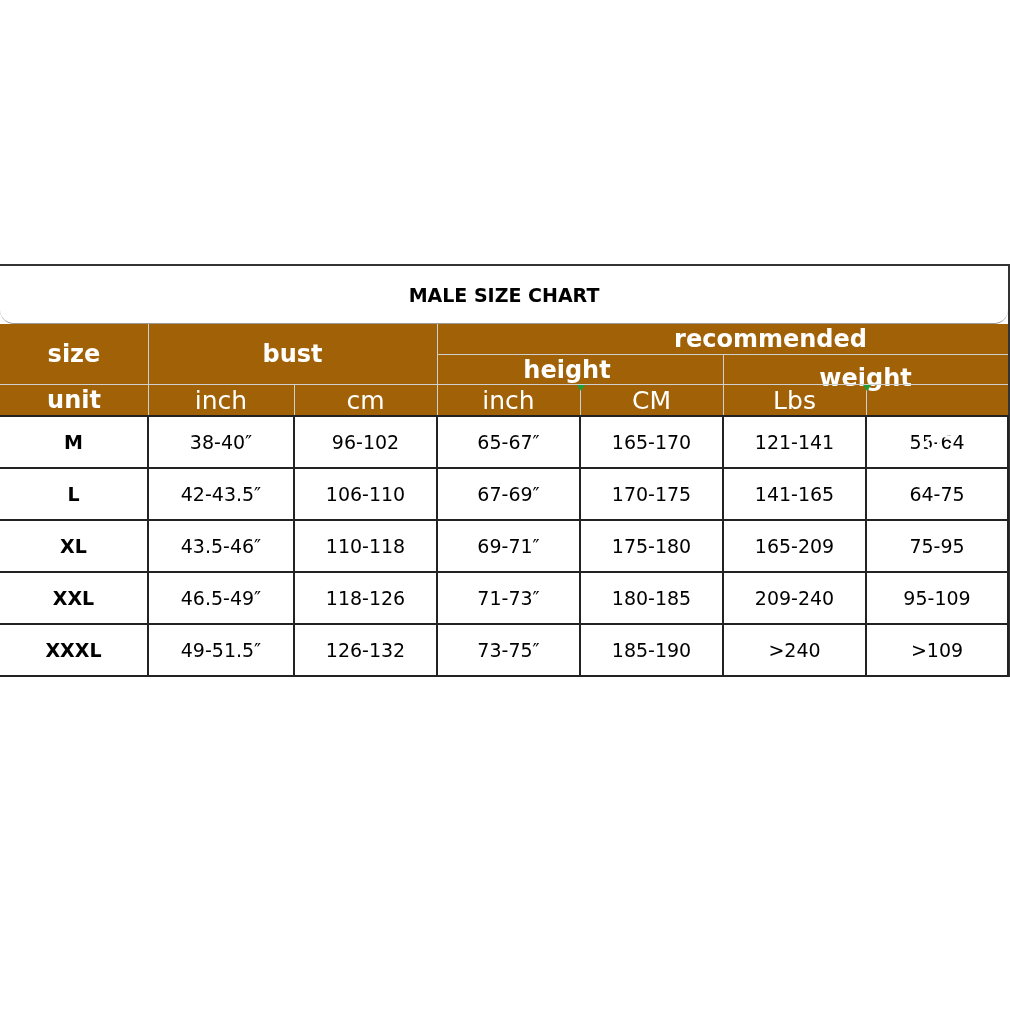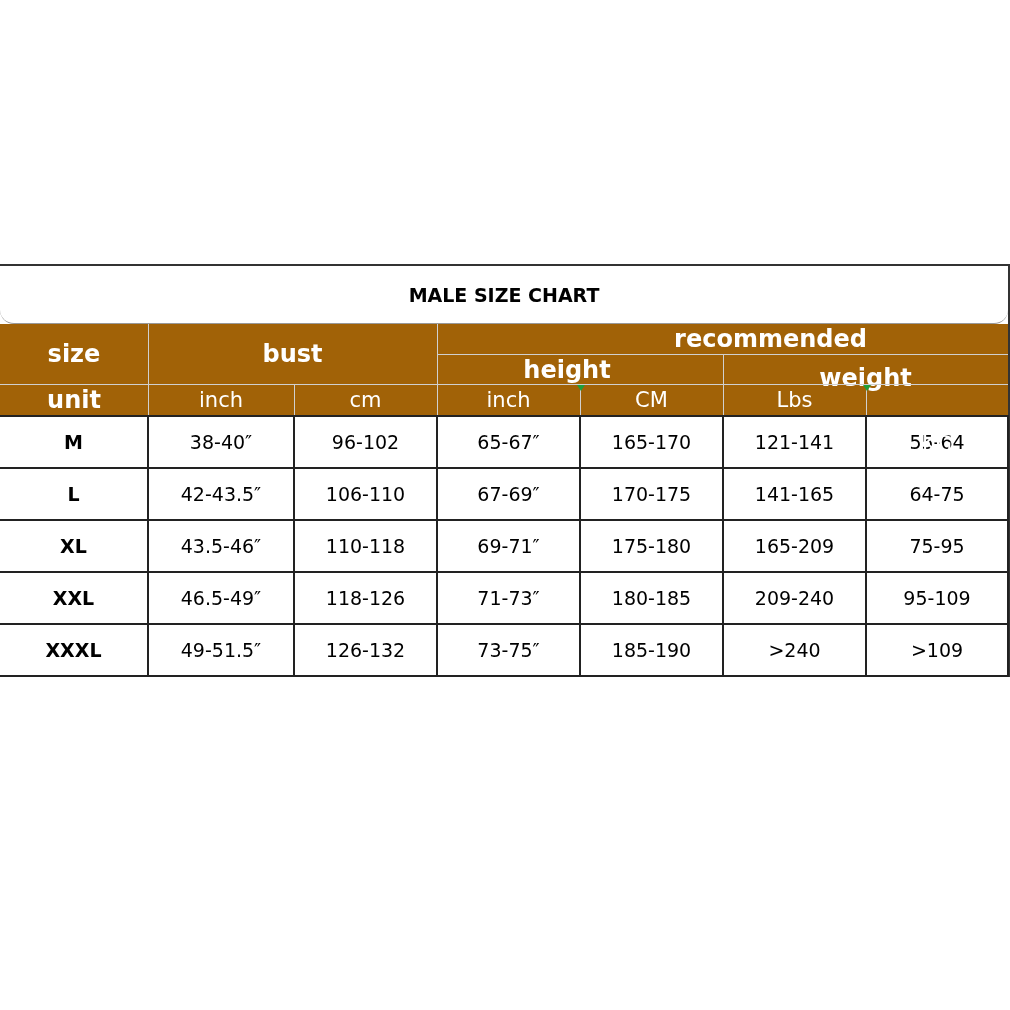--- a/index.html
+++ b/index.html
@@ -6,21 +6,21 @@
   body { width:1010px; height:1010px; position:relative; overflow:hidden;
          font-family:"DejaVu Sans", sans-serif; color:#000; }
   .chart { position:absolute; left:0; top:264px; width:1008px; border-top:2px solid #333; border-right:2px solid #333; }
   .title-row { height:57px; display:flex; align-items:center; justify-content:center;
                font-weight:bold; font-size:19px; background:#fff; border-bottom:1px solid #999;border-radius:14px; }
   .hdr { position:relative; height:91px; background:#a16207; color:#fff; }
   .hcell { position:absolute; display:flex; align-items:center; justify-content:center; }
   .vline { position:absolute; width:1px; background:#d0d0d0; }
   .hline { position:absolute; height:1px; background:#d0d0d0; }
   .big { font-weight:bold; font-size:24px; }
-  .unit-lbl { font-size:21px; font-weight:normal; }
+  .unit-lbl { font-size:25px; font-weight:normal; }
   table.data { border-collapse:collapse; width:1008px; table-layout:fixed; }
   table.data td { height:50px; border:2px solid #222; text-align:center; font-size:19px; padding:0; }
   table.data td.size { font-weight:bold; border-left:none; }
   .marker { position:absolute; width:0; height:0; border-left:4px solid transparent; border-right:4px solid transparent; border-top:6px solid #1e9e3a; }
 </style>
 </head>
 <body>
 
 <div class="chart">
   <div class="title-row">MALE SIZE CHART</div>

